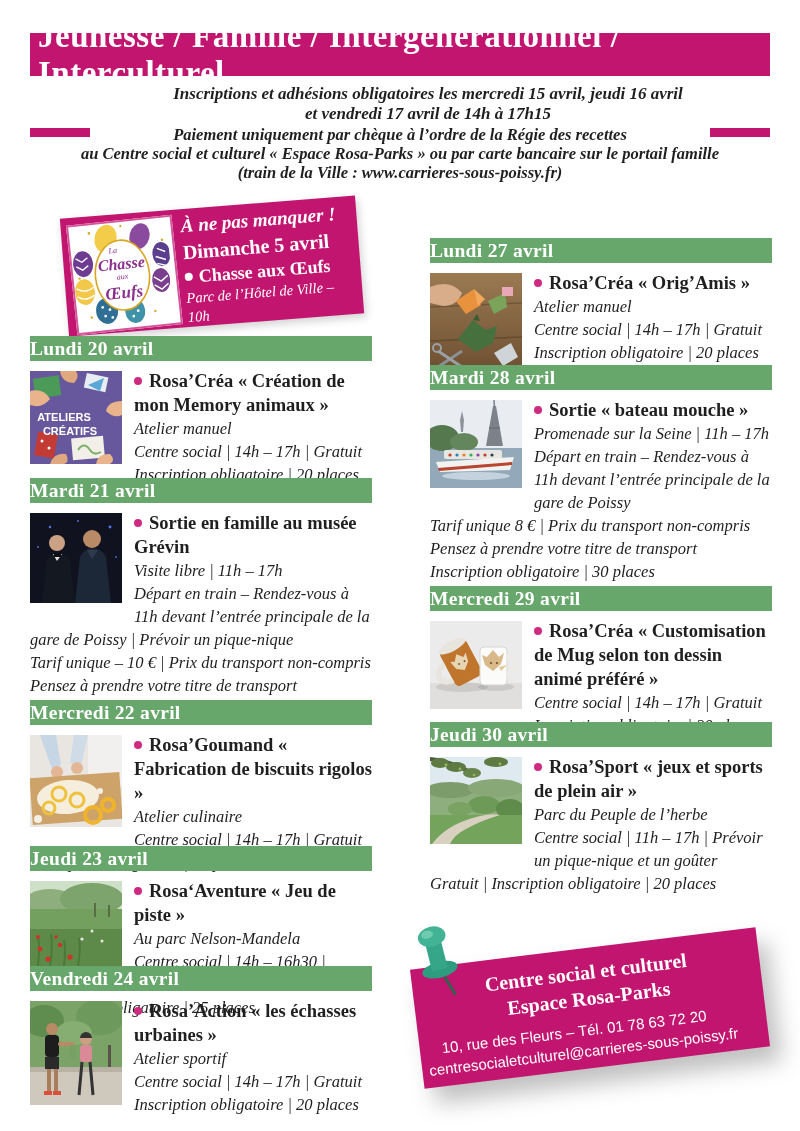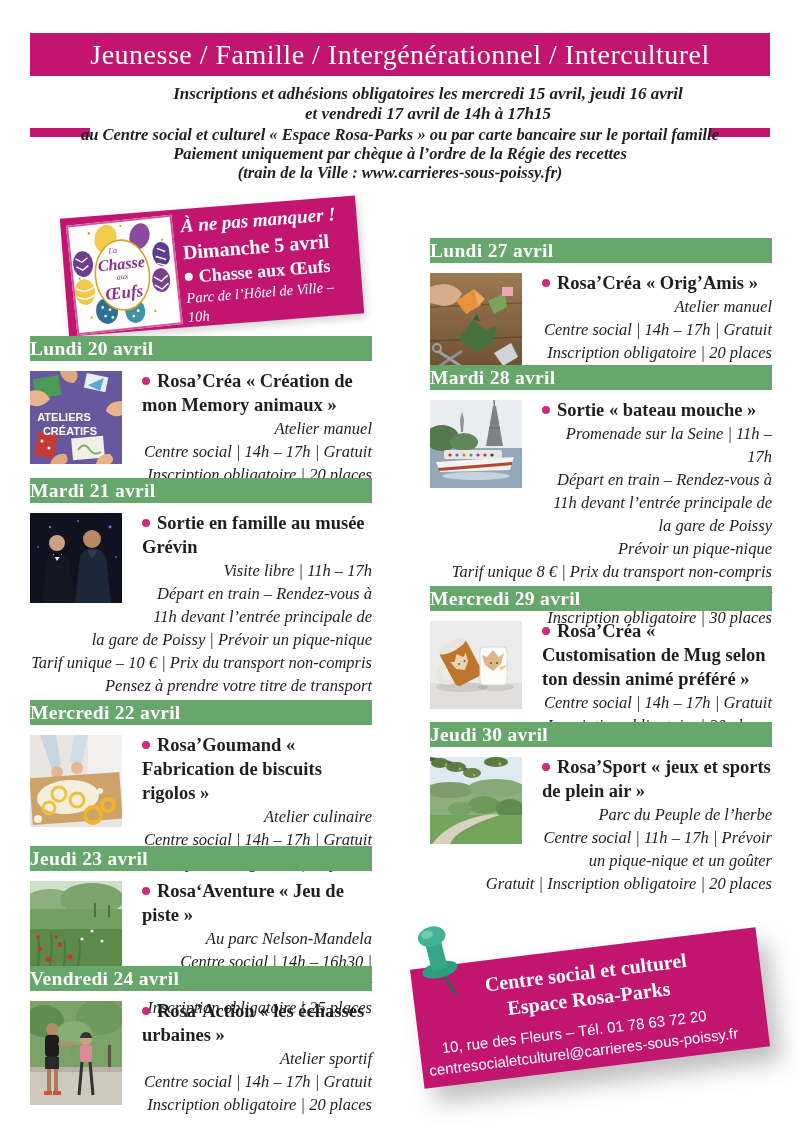--- a/index.html
+++ b/index.html
@@ -1,20 +1,20 @@
 <!DOCTYPE html>
 <html lang="fr" style="--magenta: #c2156f; --green-bar: #68a76c; --bullet-pink: #d02a80; --pin-green: #2e9c7e;"><head>
 <meta charset="utf-8">
 <style>
   html,body{margin:0;padding:0;background:#fff;}
   .page{position:relative;width:800px;height:1131px;background:#fff;overflow:hidden;
         font-family:"Liberation Serif", serif;color:#1f1f1f;}
   .title-banner{position:absolute;left:30px;top:33px;width:740px;height:43px;
         background:var(--magenta,#c2156f);display:flex;align-items:center;justify-content:center;}
-  .title-banner h1{margin:8px;color:#fff;font-size:28px;font-weight:normal;letter-spacing:.5px;}
+  .title-banner h1{margin:8px;color:#fff;font-size:33px;font-weight:bold;letter-spacing:.5px;}
   .intro{position:absolute;left:0;top:84px;width:800px;text-align:center;
         font-style:italic;font-weight:bold;font-size:17px;line-height:20px;padding-left:28px;}
   .payment{position:absolute;left:0;top:125px;width:800px;text-align:center;
         font-style:italic;font-weight:bold;font-size:16.5px;line-height:19px;}
   .side-tab{position:absolute;top:128px;width:60px;height:9px;background:var(--magenta,#c2156f);}
   .side-tab.l{left:30px}.side-tab.r{left:710px}
 
   .highlight{position:absolute;left:64px;top:207px;width:296px;height:118px;
         background:var(--magenta,#c2156f);transform:rotate(-4.5deg);
         box-shadow:2px 4px 8px rgba(0,0,0,.18);}
@@ -26,26 +26,26 @@
   .hl-event{font-weight:bold;font-size:18px;line-height:24px;}
   .hl-place{font-style:italic;font-size:14.5px;line-height:19px;}
   .wdot{display:inline-block;width:8px;height:8px;border-radius:50%;background:#fff;
         margin-right:6px;vertical-align:2px;}
 
   .event{position:absolute;width:342px;}
   .event.col-l{left:30px}.event.col-r{left:430px}
   .date-bar{height:25px;background:var(--green-bar,#68a76c);color:#fff;text-align:left;
         font-weight:bold;font-size:19.5px;line-height:25px;letter-spacing:.3px;}
   .event-body{margin-top:8px;}
-  .thumb{float:left;margin:2px 20px 8px 0;}
+  .thumb{float:left;margin:2px 12px 8px 0;}
   .thumb svg{display:block;}
   .ev-title{font-weight:bold;font-size:18.5px;line-height:24px;padding-left:12px;}
   .bullet{display:inline-block;width:8px;height:8px;border-radius:50%;
         background:var(--bullet-pink,#d02a80);margin-right:7px;vertical-align:2px;}
-  .ev-line{font-style:italic;font-size:16.5px;line-height:23px;text-align:right;}
+  .ev-line{font-style:italic;font-size:16.5px;line-height:23px;}
 
   .pin{position:absolute;left:402px;top:918px;width:70px;height:88px;z-index:6;}
   .footer-card{position:absolute;left:416px;top:948px;width:348px;height:120px;
         background:var(--magenta,#c2156f);transform:rotate(-7deg);color:#fff;
         box-shadow:10px 16px 22px rgba(90,90,90,.38);z-index:5;}
   .fc-serif{font-weight:bold;font-size:20px;line-height:26px;text-align:center;}
   .fc-serif.first{padding-top:11px;}
   .fc-sans{font-family:"Liberation Sans", sans-serif;font-size:15px;line-height:21px;}
   .fc-sans.l3{margin-top:8px;padding-left:22px;}
   .fc-sans.l4{padding-left:7px;}
@@ -61,22 +61,22 @@
 
   <div class="intro">
     <div>Inscriptions et adhésions obligatoires les mercredi 15 avril, jeudi 16 avril</div>
     <div>et vendredi 17 avril de 14h à 17h15</div>
   </div>
 
   <div class="side-tab l"></div>
   <div class="side-tab r"></div>
 
   <div class="payment">
+    <div>Paiement uniquement par chèque à l’ordre de la Régie des recettes</div>
     <div>au Centre social et culturel « Espace Rosa-Parks » ou par carte bancaire sur le portail famille</div>
-    <div>Paiement uniquement par chèque à l’ordre de la Régie des recettes</div>
     <div>(train de la Ville : www.carrieres-sous-poissy.fr)</div>
   </div>
 
   <div class="highlight">
     <div class="egg-card">
       <svg width="98" height="102" viewBox="0 0 98 102">
         <ellipse cx="36" cy="15" rx="11" ry="14" fill="#f3cc49" transform="rotate(18 36 15)"></ellipse>
         <ellipse cx="70" cy="16" rx="10" ry="13" fill="#8a4b9e" transform="rotate(20 70 16)"></ellipse>
         <ellipse cx="90" cy="36" rx="9" ry="12" fill="#5a3f8f"></ellipse>
         <path d="M86 30 l8 4 M84 38 l10 4 M85 45 l9 3" stroke="#fff" stroke-width="1.4" fill="none"></path>
@@ -329,21 +329,20 @@
             <circle cx="55" cy="55" r="1.6" fill="#c0392b"></circle>
           <circle cx="62" cy="55" r="1.6" fill="#2c3e50"></circle>
           <path d="M6 62 L84 57 L80 70 L10 72 Z" fill="#f2f2f0"></path>
           <path d="M8 68 L82 62 L82 65 L9 71 Z" fill="#b8452f"></path>
           <ellipse cx="46" cy="76" rx="34" ry="4" fill="#c3d2dd"></ellipse>
         </svg>
       </div>
       <div class="ev-title"><span class="bullet"></span><span>Sortie « bateau mouche »</span></div>
       <div class="ev-line">Promenade sur la Seine | 11h – 17h</div>
       <div class="ev-line">Départ en train – Rendez-vous à 11h devant l’entrée principale de la gare de Poissy</div>
-      <div class="ev-line">Prévoir un pique-nique</div>
       <div class="ev-line">Tarif unique 8 € | Prix du transport non-compris</div>
       <div class="ev-line">Pensez à prendre votre titre de transport</div>
       <div class="ev-line">Inscription obligatoire | 30 places</div>
     </div>
   </div>
 
   <div class="event col-r" style="top:586px">
     <div class="date-bar">Mercredi 29 avril</div>
     <div class="event-body">
       <div class="thumb">

